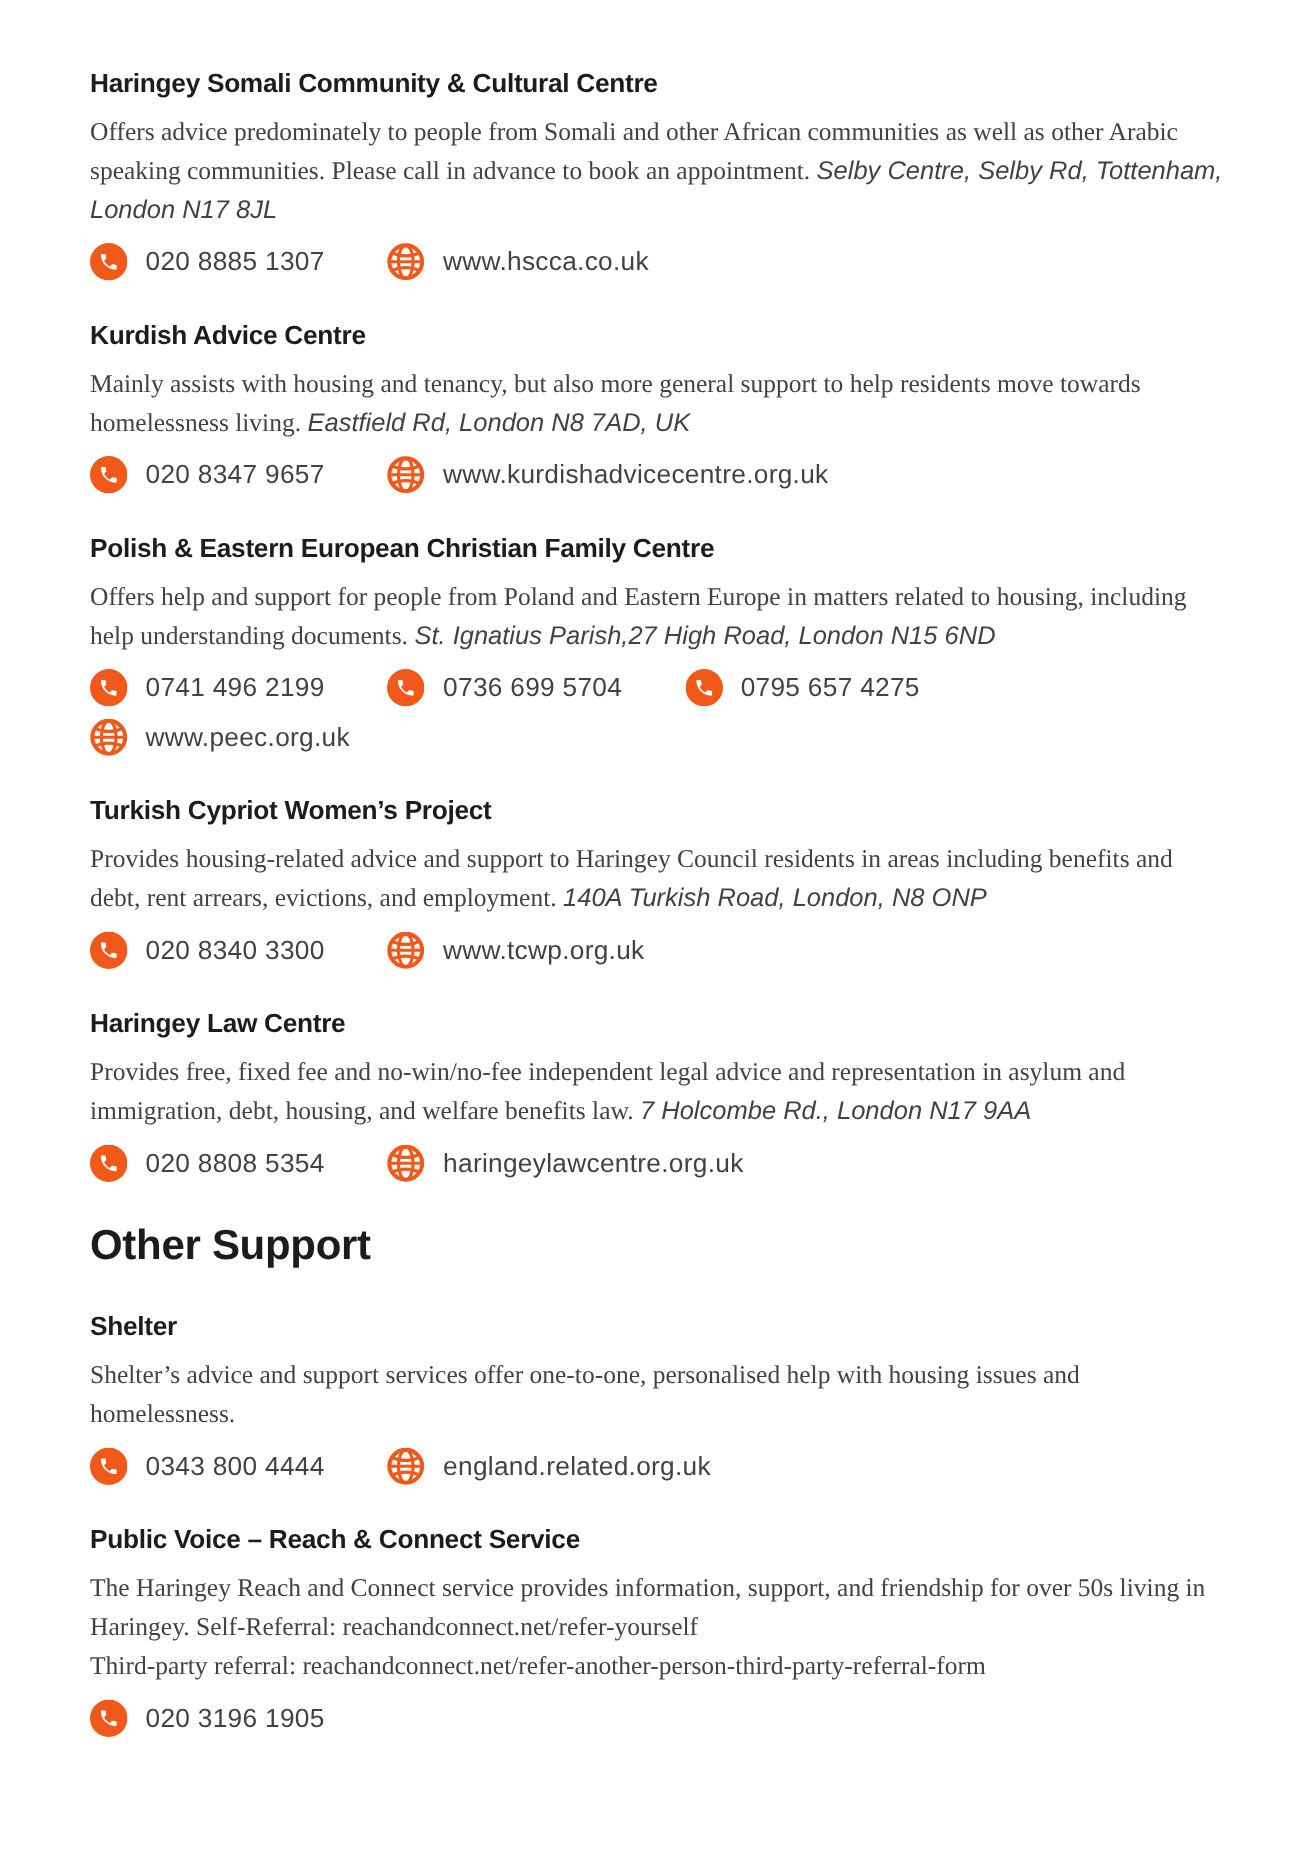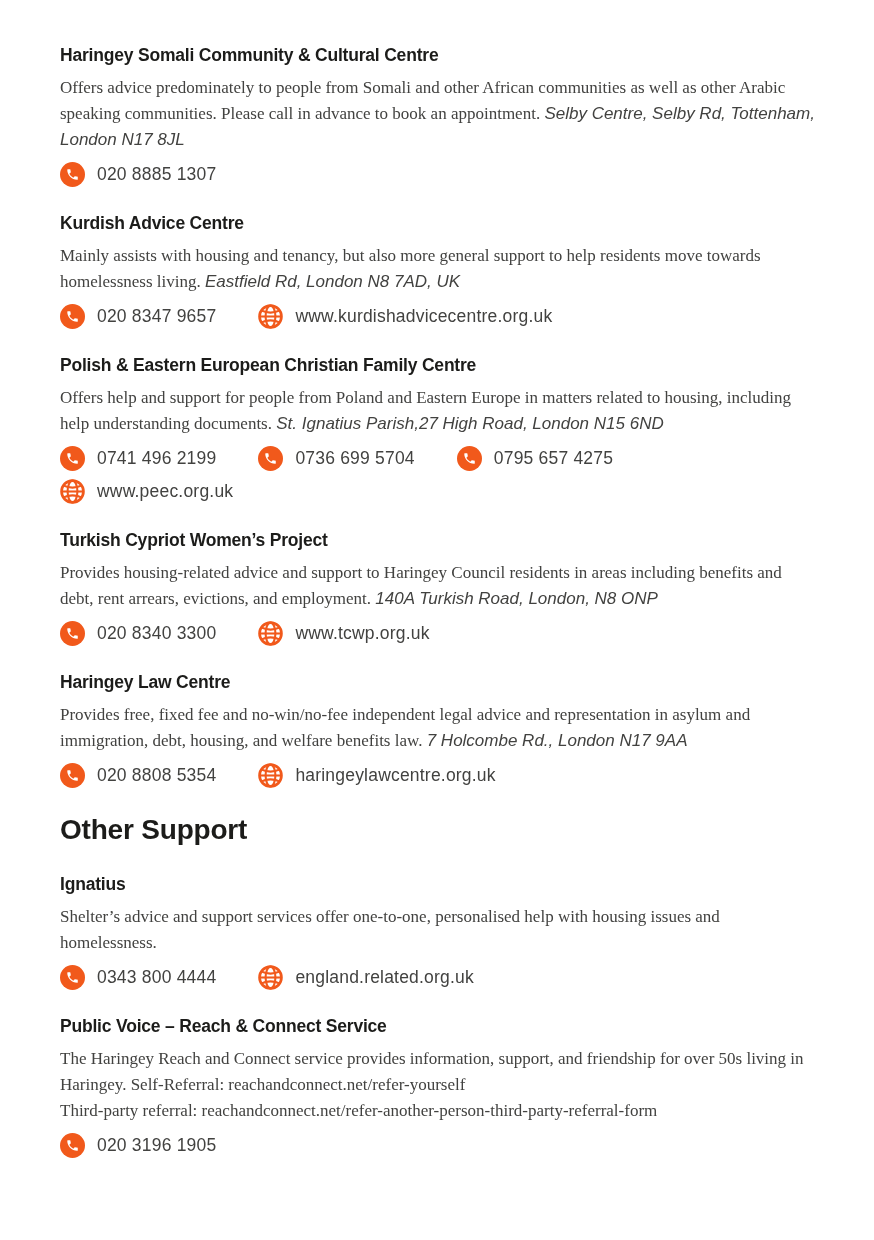--- a/index.html
+++ b/index.html
@@ -92,20 +92,26 @@
   <section class="org">
     <h3 class="org-title">Haringey Somali Community &amp; Cultural Centre</h3>
     <p class="desc"><span class="desc-run">Offers advice predominately to people from Somali and other African communities as well as other Arabic speaking communities. Please call in advance to book an appointment. </span><span class="addr">Selby Centre, Selby Rd, Tottenham, London N17 8JL</span></p>
     <div class="contact-row">
       <div class="contact">
         <svg class="icon">
             <use href="#ic-phone"></use>
           </svg>
         <span class="val">020 8885 1307</span>
       </div>
+      <div class="contact">
+        <svg class="icon">
+            <use href="#ic-globe"></use>
+          </svg>
+        <span class="val">www.hscca.co.uk</span>
+      </div>
     </div>
   </section>
 
   <section class="org">
     <h3 class="org-title">Kurdish Advice Centre</h3>
     <p class="desc"><span class="desc-run">Mainly assists with housing and tenancy, but also more general support to help residents move towards homelessness living.  </span><span class="addr">Eastfield Rd, London N8 7AD, UK</span></p>
     <div class="contact-row">
       <div class="contact">
         <svg class="icon">
             <use href="#ic-phone"></use>
@@ -188,21 +194,21 @@
             <use href="#ic-globe"></use>
           </svg>
         <span class="val">haringeylawcentre.org.uk</span>
       </div>
     </div>
   </section>
 
   <h2 class="big-heading">Other Support</h2>
 
   <section class="org">
-    <h3 class="org-title">Ignatius</h3>
+    <h3 class="org-title">Shelter</h3>
     <p class="desc"><span class="desc-run">Shelter’s advice and support services offer one-to-one, personalised help with housing issues and homelessness.</span></p>
     <div class="contact-row">
       <div class="contact">
         <svg class="icon">
             <use href="#ic-phone"></use>
           </svg>
         <span class="val">0343 800 4444</span>
       </div>
       <div class="contact">
         <svg class="icon">

